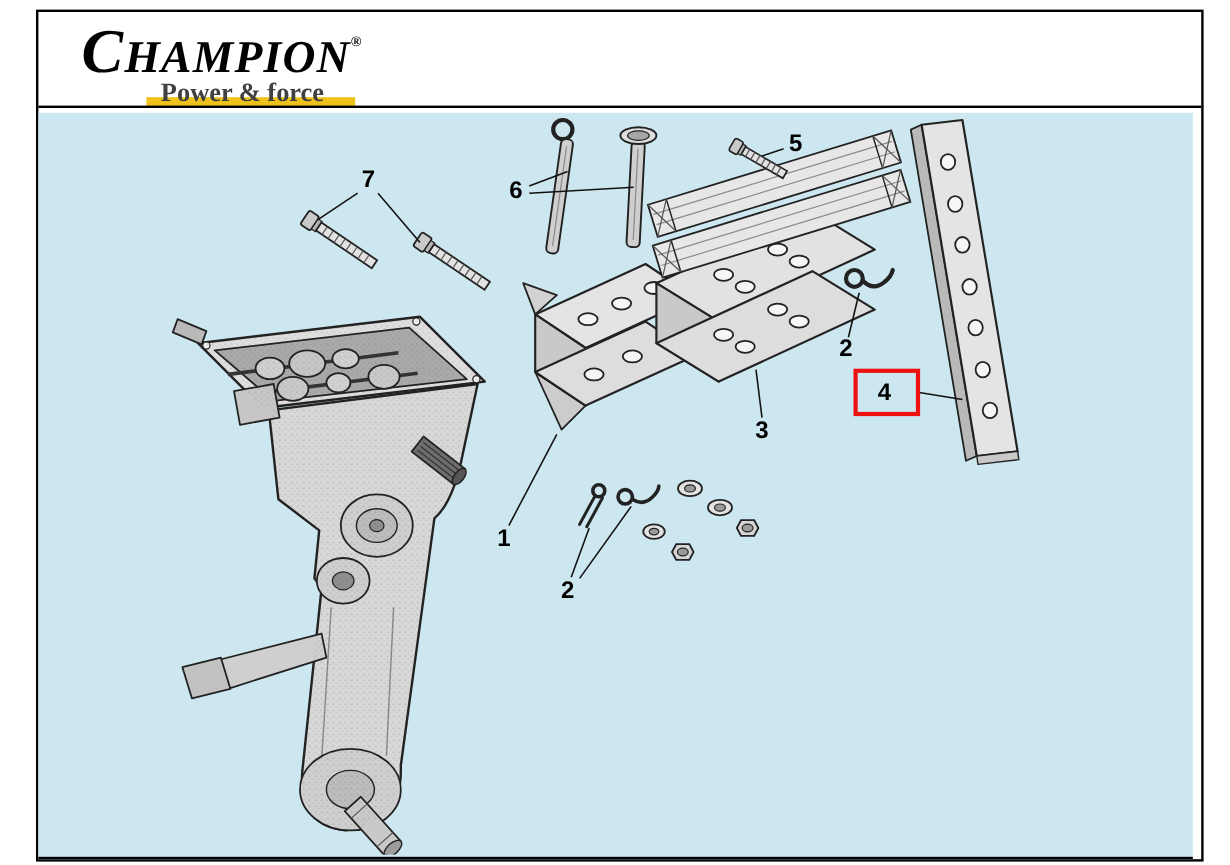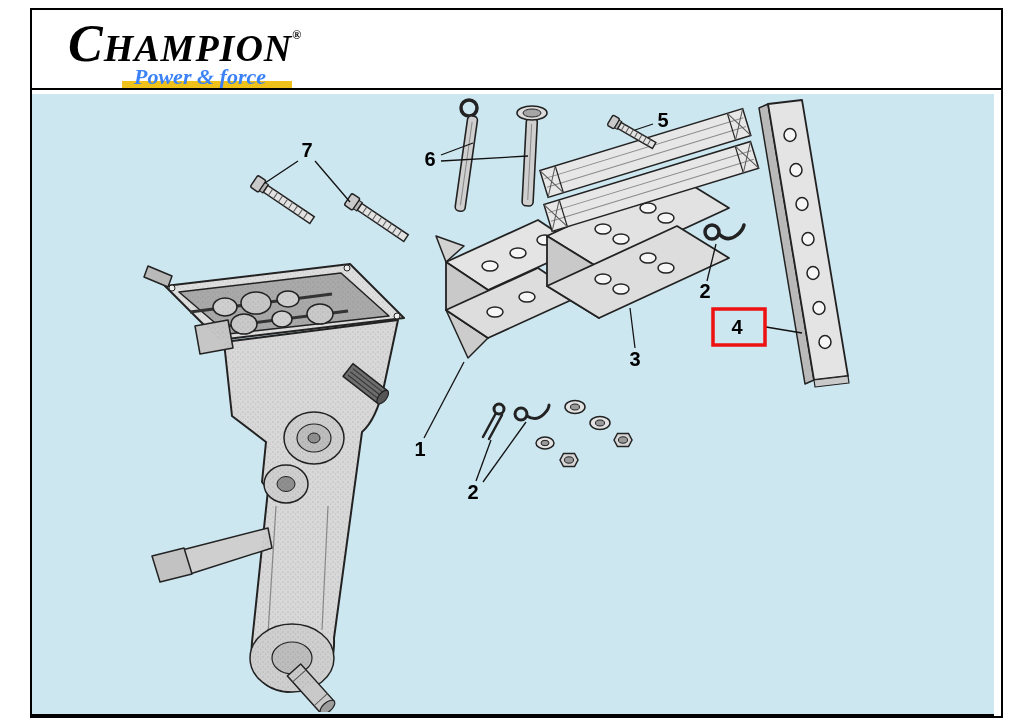--- a/index.html
+++ b/index.html
@@ -5,21 +5,21 @@
   * { margin:0; padding:0; box-sizing:border-box; }
   html,body { width:1025px; height:721px; background:#ffffff; font-family:"Liberation Sans", sans-serif; position:relative; overflow:hidden; }
   .page-frame { position:absolute; left:30px; top:8px; width:973px; height:710px; border:2px solid #000; background:#fff; }
   .brand-header { position:absolute; left:36px; top:8px; white-space:nowrap; }
   .brand-line { line-height:1; }
   .brand-name { font-family:"Liberation Serif", serif; font-style:italic; font-weight:bold; font-size:38px; letter-spacing:1px; color:#000; display:inline-block; }
   .brand-name::first-letter { font-size:52px; }
   .reg-mark { font-family:"Liberation Serif", serif; font-weight:bold; font-size:12px; vertical-align:22px; }
   .tagline-row { position:relative; margin-left:66px; margin-top:-6px; width:max-content; }
   .tagline-bar { position:absolute; left:-12px; right:-26px; bottom:1px; height:8px; background:#eec21a; }
-  .tagline-text { position:relative; font-family:"Liberation Serif", serif; font-style:italic; font-weight:bold; font-size:22px; color:#3b82f6;text-align:center; }
+  .tagline-text { position:relative; font-family:"Liberation Serif", serif; font-weight:bold; font-size:22px; color:#404040;text-align:center; }
   .header-rule { position:absolute; left:0; top:78px; width:100%; height:2px; background:#000; }
   .diagram-panel { position:absolute; left:0; top:84px; width:962px; height:622px; background:#cde7f0; border-bottom:2px solid #000; }
   .diagram-panel svg { display:block; width:962px; height:618px; }
   text.callout { font-family:"Liberation Sans", sans-serif; font-size:20px; font-weight:bold; fill:#000; }
 </style>
 </head>
 <body>
 
 <div class="page-frame">
 

